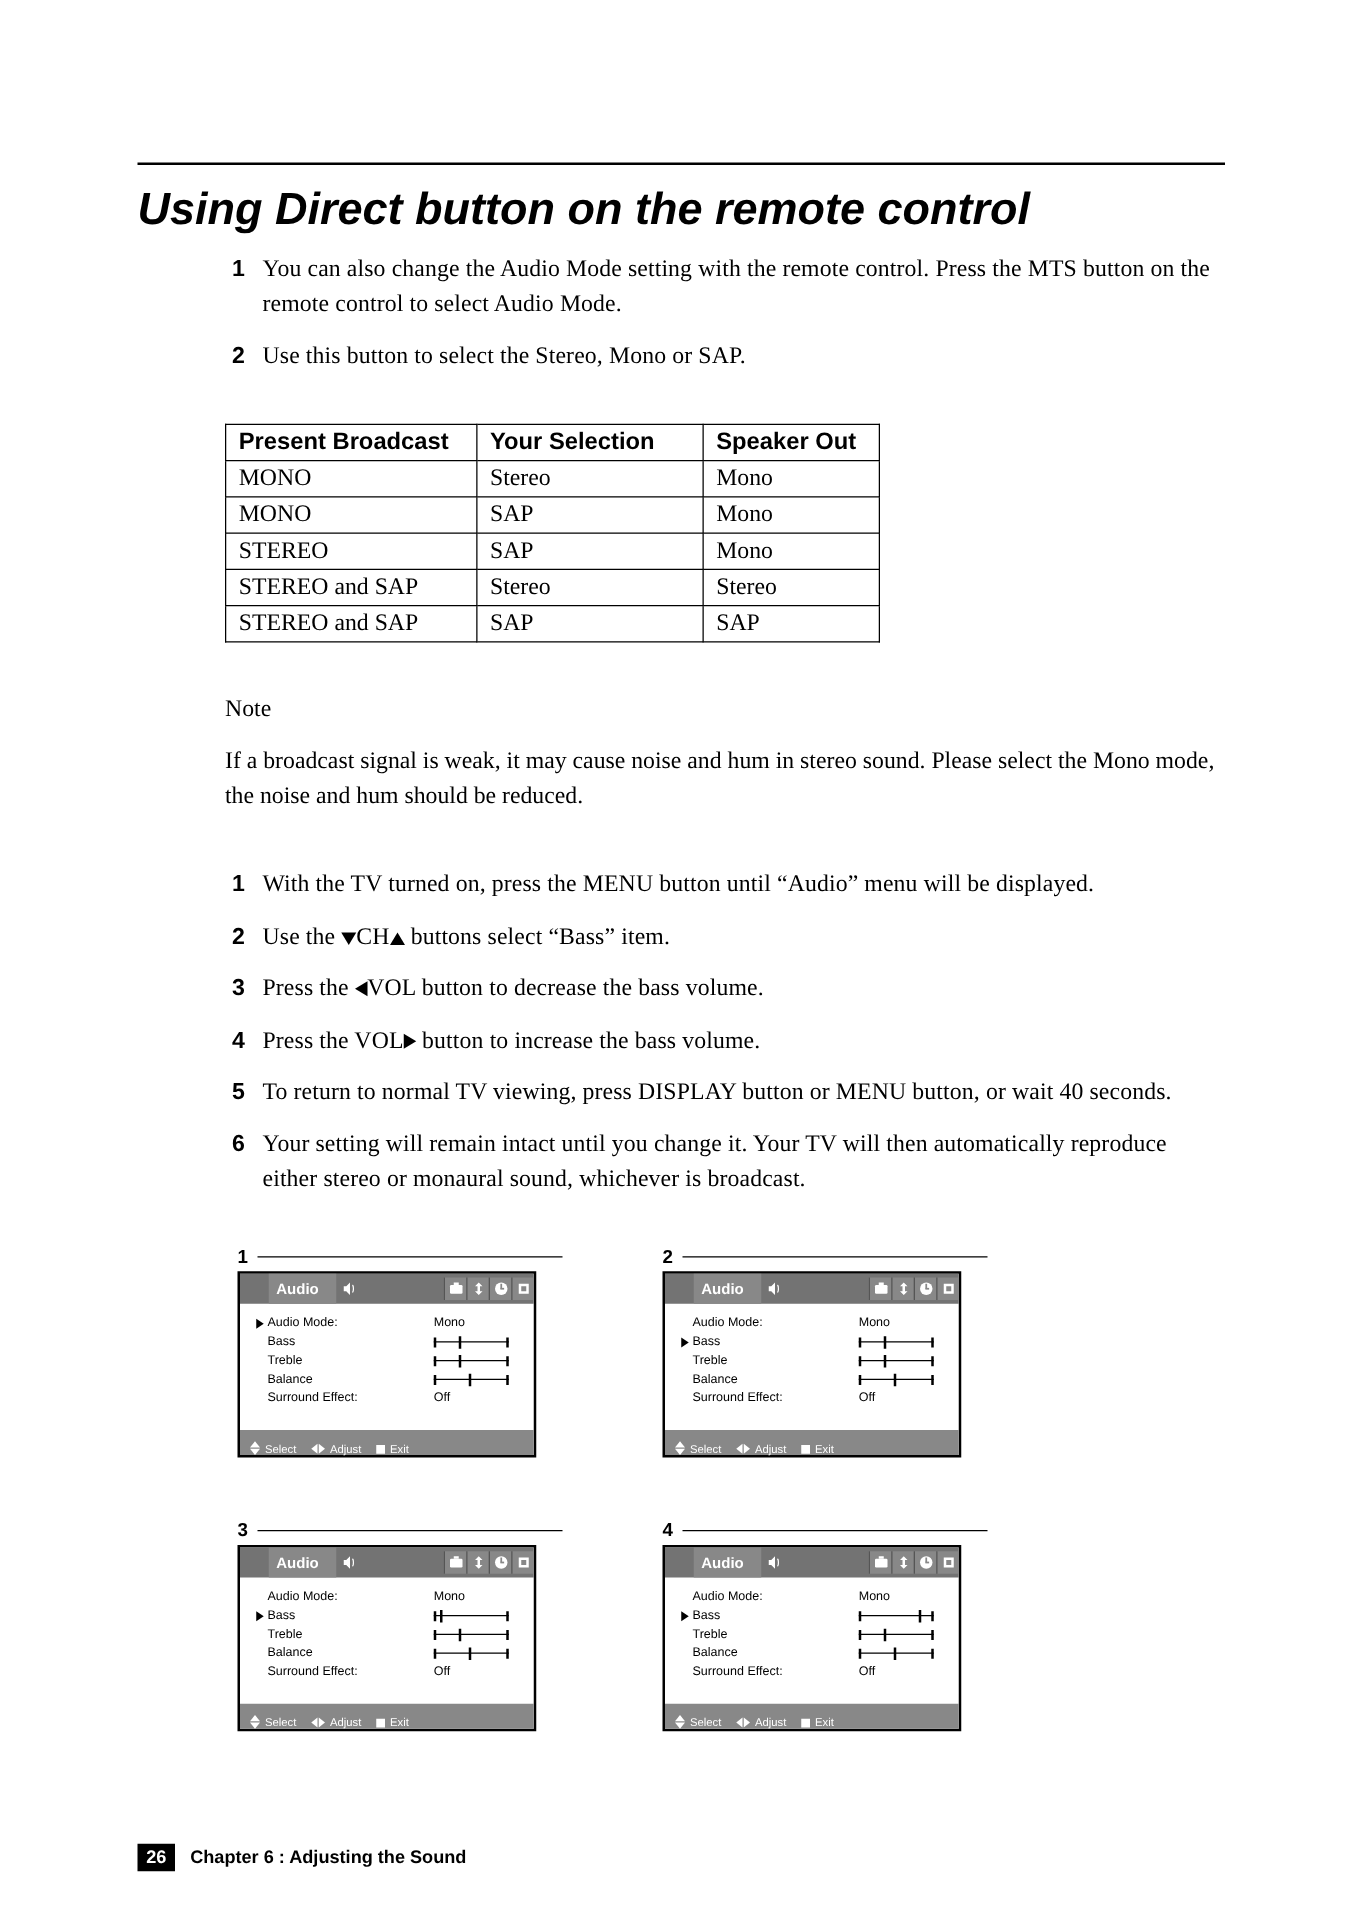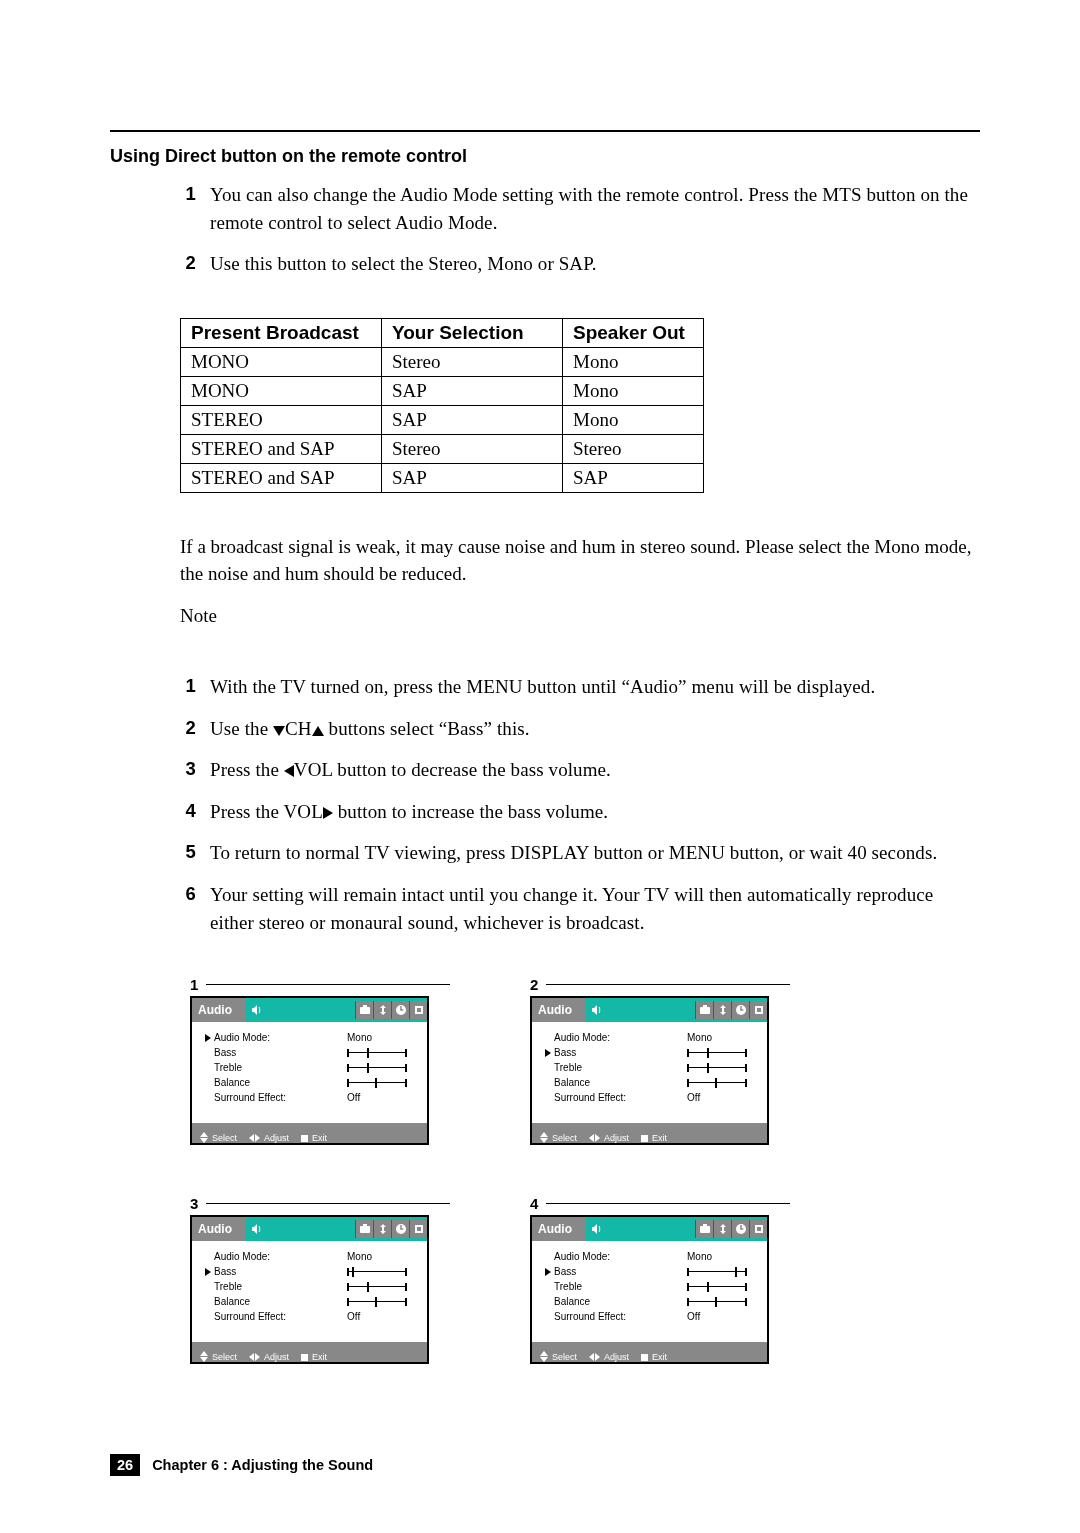--- a/index.html
+++ b/index.html
@@ -14,22 +14,23 @@
     padding: 130px 100px 50px 110px;
   }
   .rule {
     border: none;
     border-top: 2px solid #000;
     margin: 0 0 14px 0;
   }
   h1 {
     font-family: Arial, Helvetica, sans-serif;
     font-weight: bold;
-    font-size: 18px;
+    font-size: 36px;
     margin: 0 0 14px 0;
+    font-style: italic;
   }
   .steps {
     margin: 0 0 40px 0;
     padding-left: 0;
   }
   .steps li {
     list-style: none;
     display: flex;
     align-items: flex-start;
     gap: 14px;
@@ -98,22 +99,23 @@
   .osd-label-row .line { flex:1; height:0; border-top:1px solid #000; }
   .osd {
     width: 235px;
     border: 2px solid #000;
     background: #fff;
     font-family: Arial, Helvetica, sans-serif;
     font-size:10px;
   }
   .osd-header {
     display:flex; align-items:center;
-    background:#14b8a6;
+    background:#737373;
     height:24px;
+    padding-left:23px;
   }
   .osd-title {
     color:#fff; background:#888; height:100%;
     display:flex;align-items:center;
     padding:0 14px 0 6px; font-size:12px; font-weight:bold;
   }
   .osd-icons { margin-left:auto; display:flex; }
   .osd-icon {
     width:18px;height:18px;
     border-left:1px solid #555;
@@ -207,35 +209,35 @@
         </tr>
     <tr>
           <td>STEREO and SAP</td>
           <td>SAP</td>
           <td>SAP</td>
         </tr>
   </tbody>
     </table>
 
   <div class="note-block">
+    <p>Note</p>
     <p>If a broadcast signal is weak, it may cause noise and hum in stereo sound. Please select the Mono mode, the noise and hum should be reduced.</p>
-    <p>Note</p>
   </div>
 
   <ul class="steps">
     <li>
       <span class="step-num">1</span>
       <span>With the TV turned on, press the MENU button until “Audio” menu will be displayed.</span>
     </li>
     <li>
       <span class="step-num">2</span>
       <span>
         <span>Use the </span>
         <span class="tri-down"></span>CH<span class="tri-up"></span>
-        <span> buttons select “Bass” this.</span>
+        <span> buttons select “Bass” item.</span>
       </span>
     </li>
     <li>
       <span class="step-num">3</span>
       <span>
         <span>Press the </span><span class="tri-left"></span><span>VOL button to decrease the bass volume.</span>
       </span>
     </li>
     <li>
       <span class="step-num">4</span>

